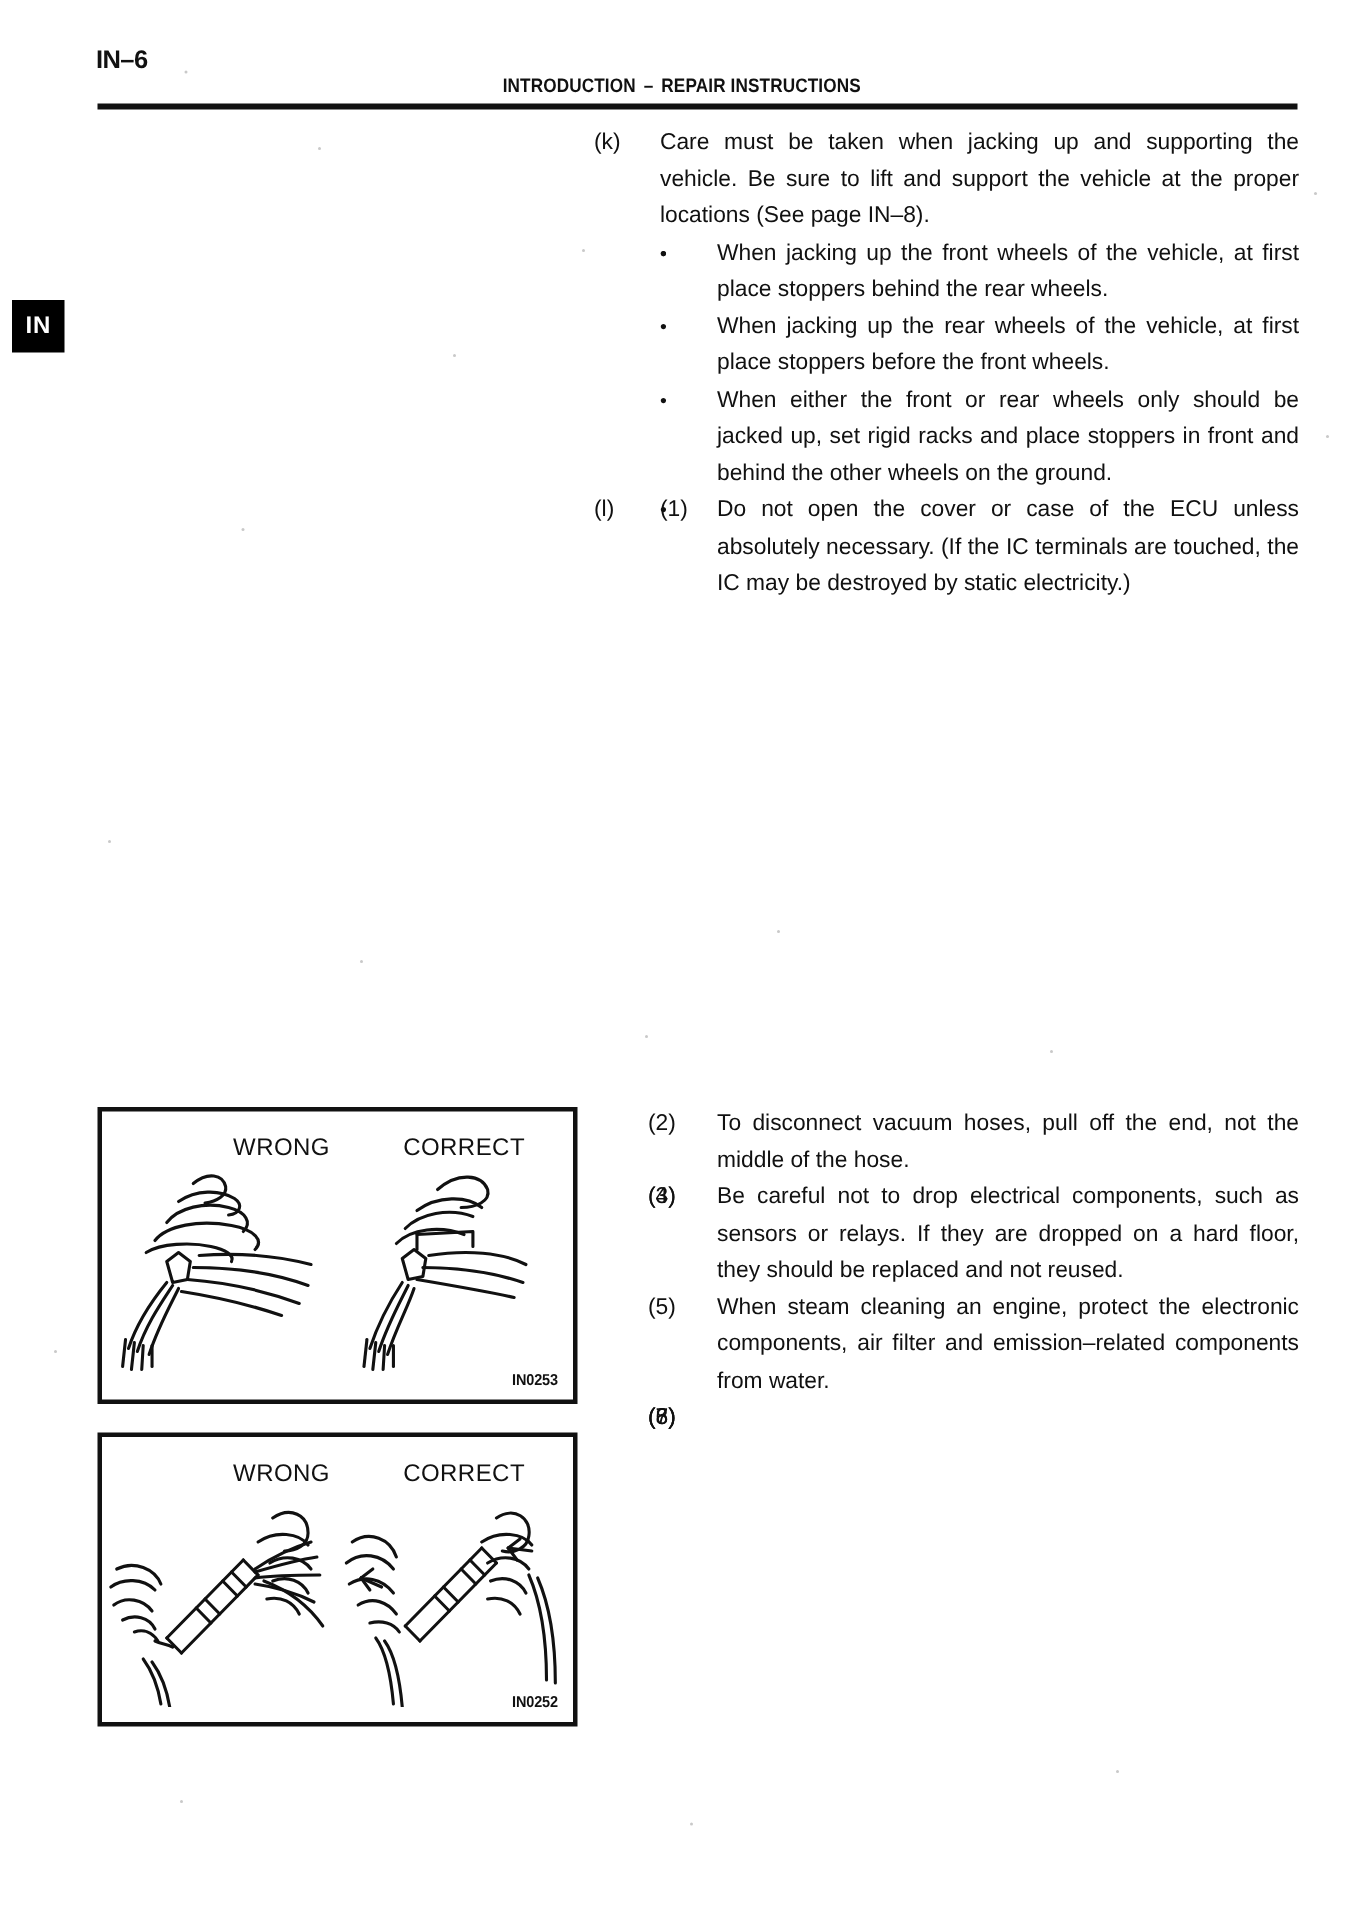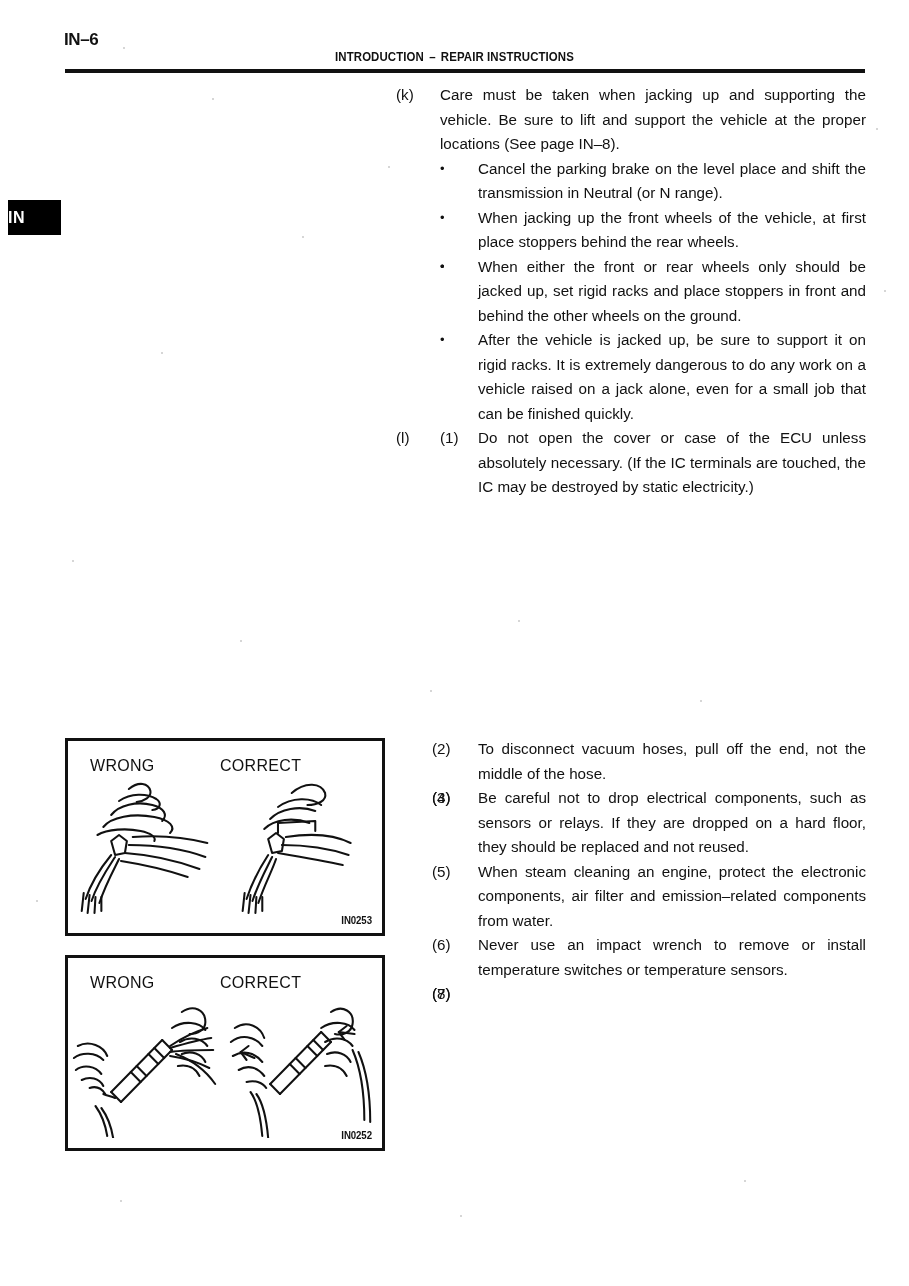--- a/index.html
+++ b/index.html
@@ -30,23 +30,23 @@
     transform:scaleX(.88);
   }
   .hdr-title .dash{font-weight:bold;padding:0 6px;}
   .hdr-rule{
     position:absolute;left:65px;top:69px;width:800px;height:4px;
     background:#111;
   }
 
   
   .side-tab{
-    position:absolute;left:8px;top:200px;width:53px;height:35px;
+    position:absolute;left:8px;top:200px;width:35px;height:35px;
     background:#000;color:#fff;
-    display:flex;align-items:center;justify-content:flex-start;
+    display:flex;align-items:center;justify-content:center;
     font-size:16px;font-weight:bold;letter-spacing:.5px;
   }
 
   
   .col{
     position:absolute;
     font-size:15.2px;
     line-height:24.5px;
     text-align:justify;
   }
@@ -76,21 +76,21 @@
     position:absolute;
     border:3px solid #111;
     background:#fff;
     box-sizing:border-box;
   }
   #fig-1{left:65px;top:738px;width:320px;height:198px;}
   #fig-2{left:65px;top:955px;width:320px;height:196px;}
   .fig-label{
     position:absolute;top:16px;
     font-size:16px;letter-spacing:.3px;
-    text-align:left;
+    text-align:right;
   }
   .fl-wrong{left:22px;width:130px;}
   .fl-correct{left:152px;width:130px;}
   .fig-code{
     position:absolute;right:9px;bottom:7px;
     font-size:10.5px;font-weight:bold;letter-spacing:-0.1px;
     transform:scaleX(.92);
   }
   .fig-art{position:absolute;left:0;top:30px;width:100%;height:150px;}
   .fig-art svg{display:block;width:100%;height:100%;}
@@ -113,40 +113,39 @@
 
   <div class="col" id="upper-col">
 
     <div class="item lv1">
       <span class="mk">(k)</span>
       <span class="jst">Care must be taken when jacking up and supporting the vehicle. Be sure to lift and support the vehicle at the proper locations (See page IN–8).</span>
     </div>
 
     <div class="item lv2">
       <span class="mk bul">•</span>
-      <span class="jst full">Cancel the parking brake on the level place and shift the transmission in Neutral (or N range).</span>
     </div>
 
     <div class="item lv2">
       <span class="mk bul">•</span>
       <span class="jst">When jacking up the front wheels of the vehicle, at first place stoppers behind the rear wheels.</span>
     </div>
 
     <div class="item lv2">
       <span class="mk bul">•</span>
+      <span class="jst">When jacking up the rear wheels of the vehicle, at first place stoppers before the front wheels.</span>
     </div>
 
     <div class="item lv2">
       <span class="mk bul">•</span>
       <span class="jst">When either the front or rear wheels only should be jacked up, set rigid racks and place stoppers in front and behind the other wheels on the ground.</span>
     </div>
 
     <div class="item lv2">
       <span class="mk bul">•</span>
-      <span class="jst">After the vehicle is jacked up, be sure to support it on rigid racks. It is extremely dangerous to do any work on a vehicle raised on a jack alone, even for a small job that can be finished quickly.</span>
     </div>
 
     <div class="item lv1">
       <span class="mk">(l)</span>
     </div>
 
     <div class="item lv3">
       <span class="mk">(1)</span>
       <span class="jst full">Do not open the cover or case of the ECU unless absolutely necessary. (If the IC terminals are touched, the IC may be destroyed by static electricity.)</span>
     </div>
@@ -169,21 +168,20 @@
       <span class="jst">Be careful not to drop electrical components, such as sensors or relays. If they are dropped on a hard floor, they should be replaced and not reused.</span>
     </div>
 
     <div class="item lvn">
       <span class="mk">(5)</span>
       <span class="jst full">When steam cleaning an engine, protect the electronic components, air filter and emission–related components from water.</span>
     </div>
 
     <div class="item lvn">
       <span class="mk">(6)</span>
-      <span class="jst full">Never use an impact wrench to remove or install temperature switches or temperature sensors.</span>
     </div>
 
     <div class="item lvn">
       <span class="mk">(7)</span>
     </div>
 
     <div class="item lvn">
       <span class="mk">(8)</span>
     </div>
 

